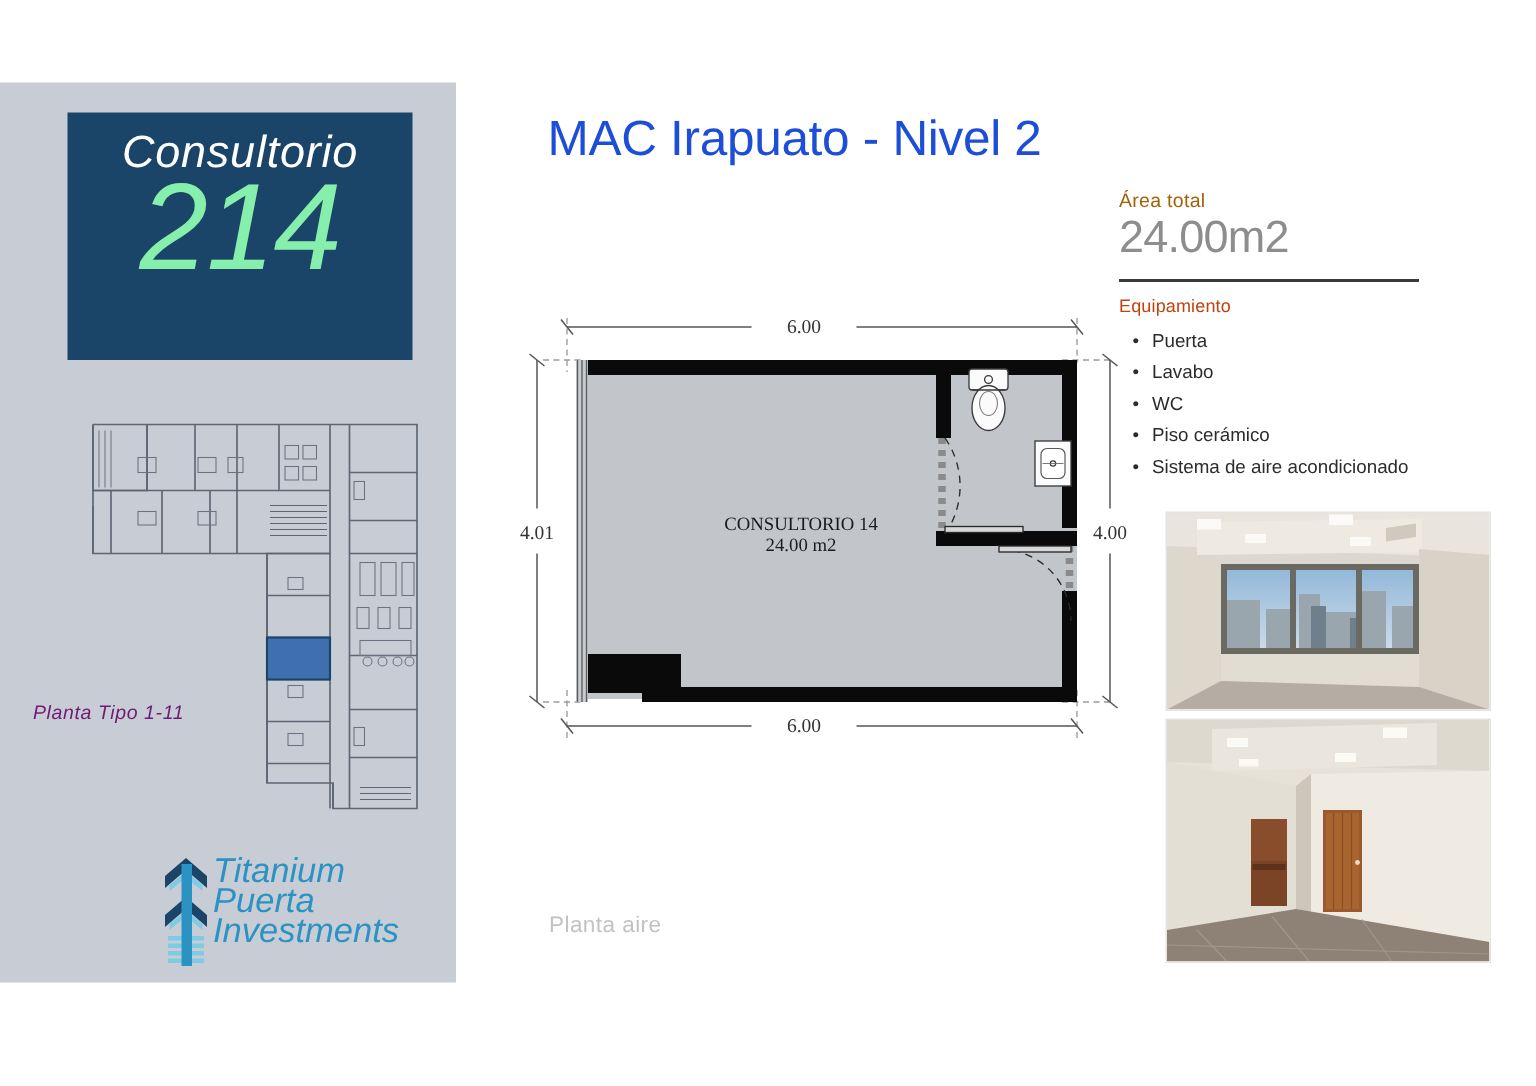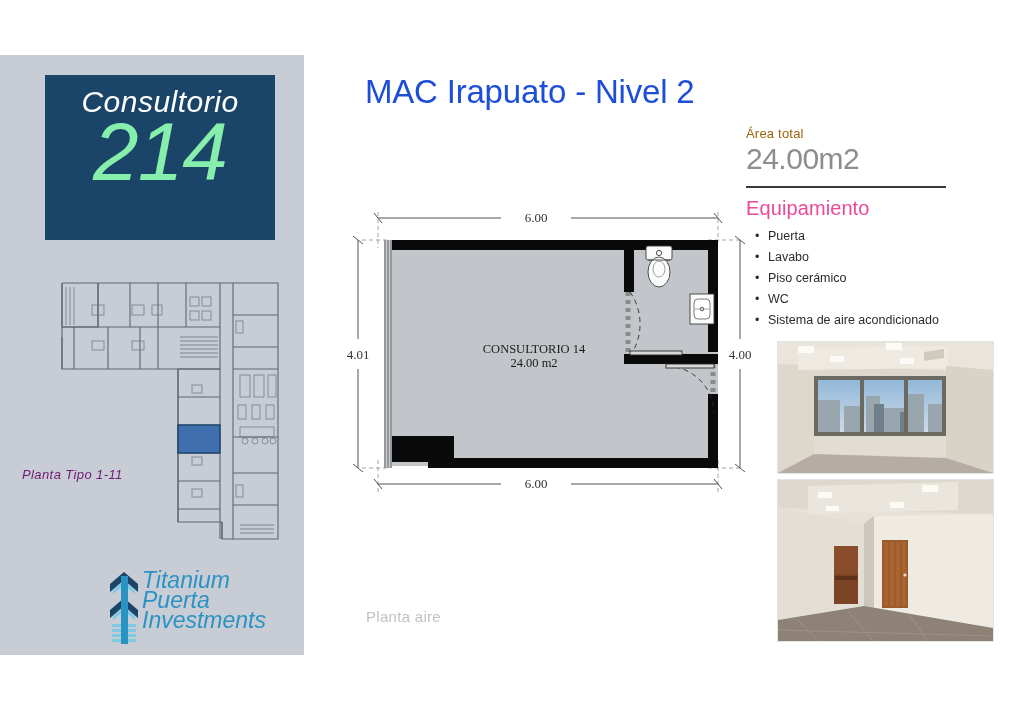--- a/index.html
+++ b/index.html
@@ -125,22 +125,22 @@
     letter-spacing: -0.5px;
     line-height: 1.15;
     margin-top: 1px;
   }
   .rule {
     border-top: 2px solid #3a3a3a;
     width: 200px;
     margin-top: 9px;
   }
   .equip-title {
-    font-size: 20px;
-    color: #ec4899;
+    font-size: 12px;
+    color: #c2410c;
     margin-top: 9px;
     letter-spacing: 0.1px;
   }
   .equip-list {
     margin: 6px 0 0 0;
     padding: 0;
     list-style: none;
   }
   .equip-list li {
     font-size: 12.5px;
@@ -307,22 +307,22 @@
 <div class="doc-title">MAC Irapuato - Nivel 2</div>
 
 <div class="info-panel">
   <div class="area-label">Área total</div>
   <div class="area-value">24.00m2</div>
   <div class="rule"></div>
   <div class="equip-title">Equipamiento</div>
   <ul class="equip-list">
     <li>Puerta</li>
     <li>Lavabo</li>
+    <li>WC</li>
     <li>Piso cerámico</li>
-    <li>WC</li>
     <li>Sistema de aire acondicionado</li>
   </ul>
 </div>
 
 <div class="photo" id="photo-1">
   <svg width="215" height="131" viewBox="0 0 215 131" preserveAspectRatio="none">
     <defs>
       <linearGradient id="skyg" x1="0" y1="0" x2="0" y2="1">
         <stop offset="0%" stop-color="#8fb6d8"></stop>
         <stop offset="100%" stop-color="#cfdde9"></stop>

